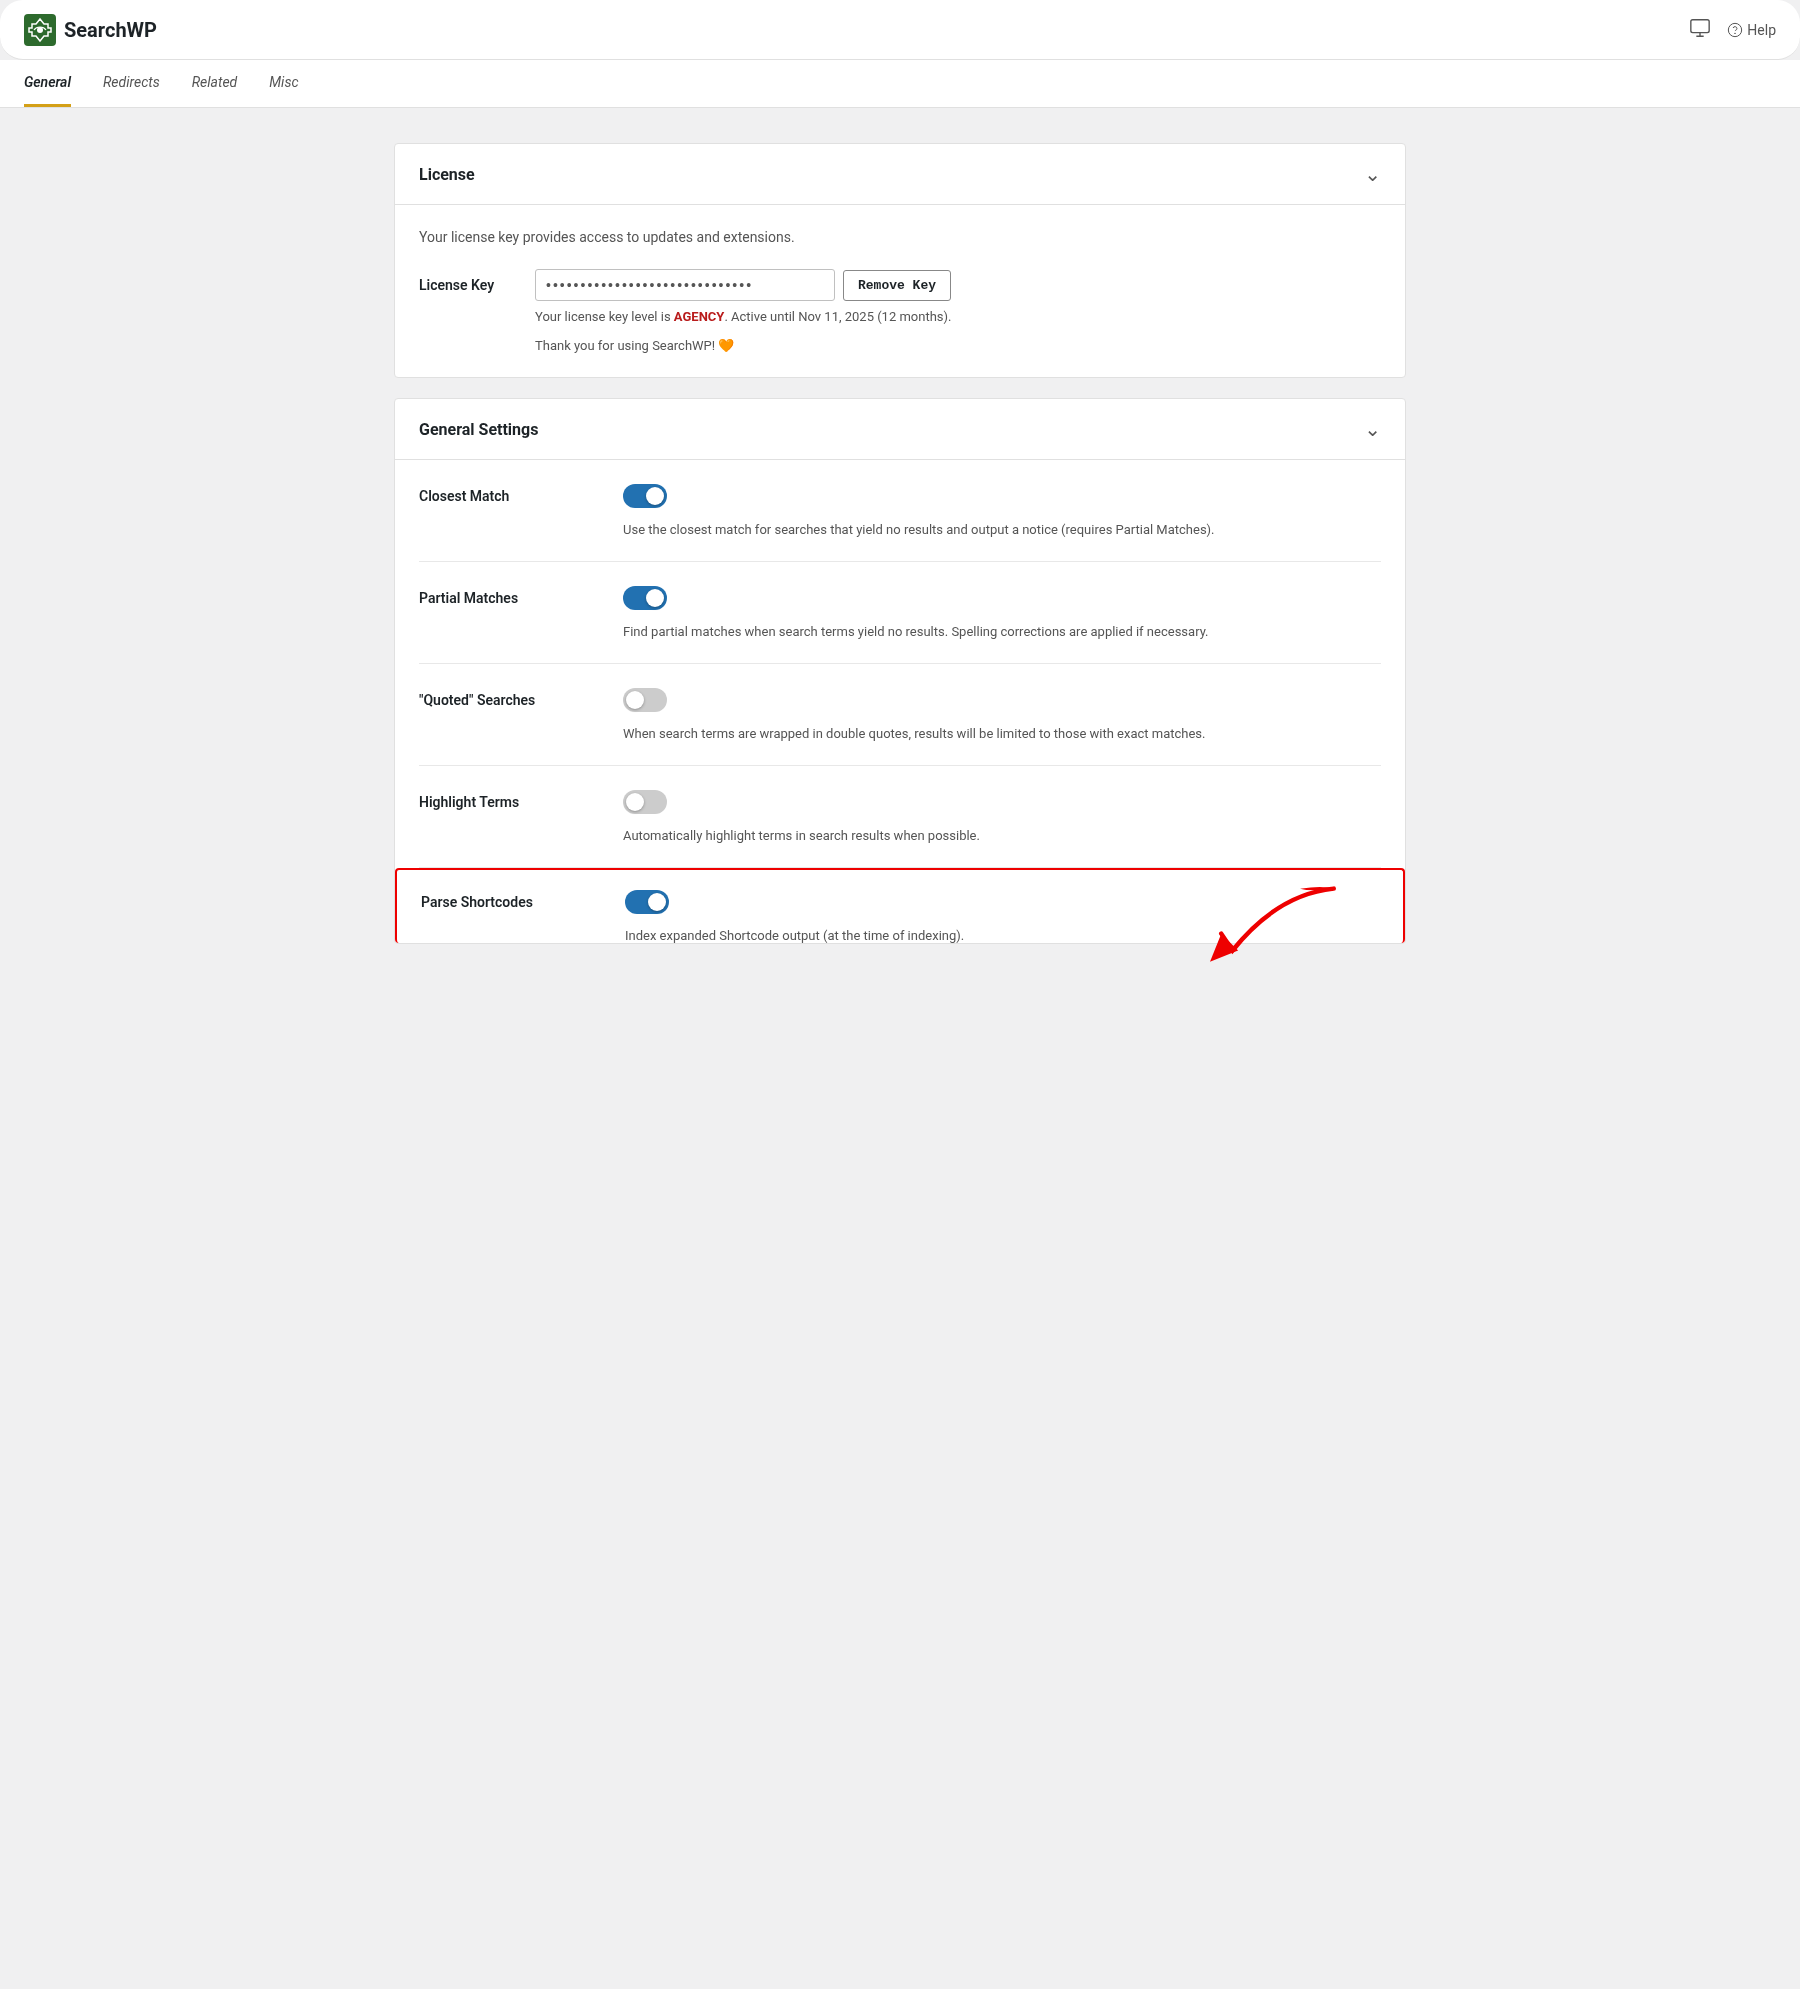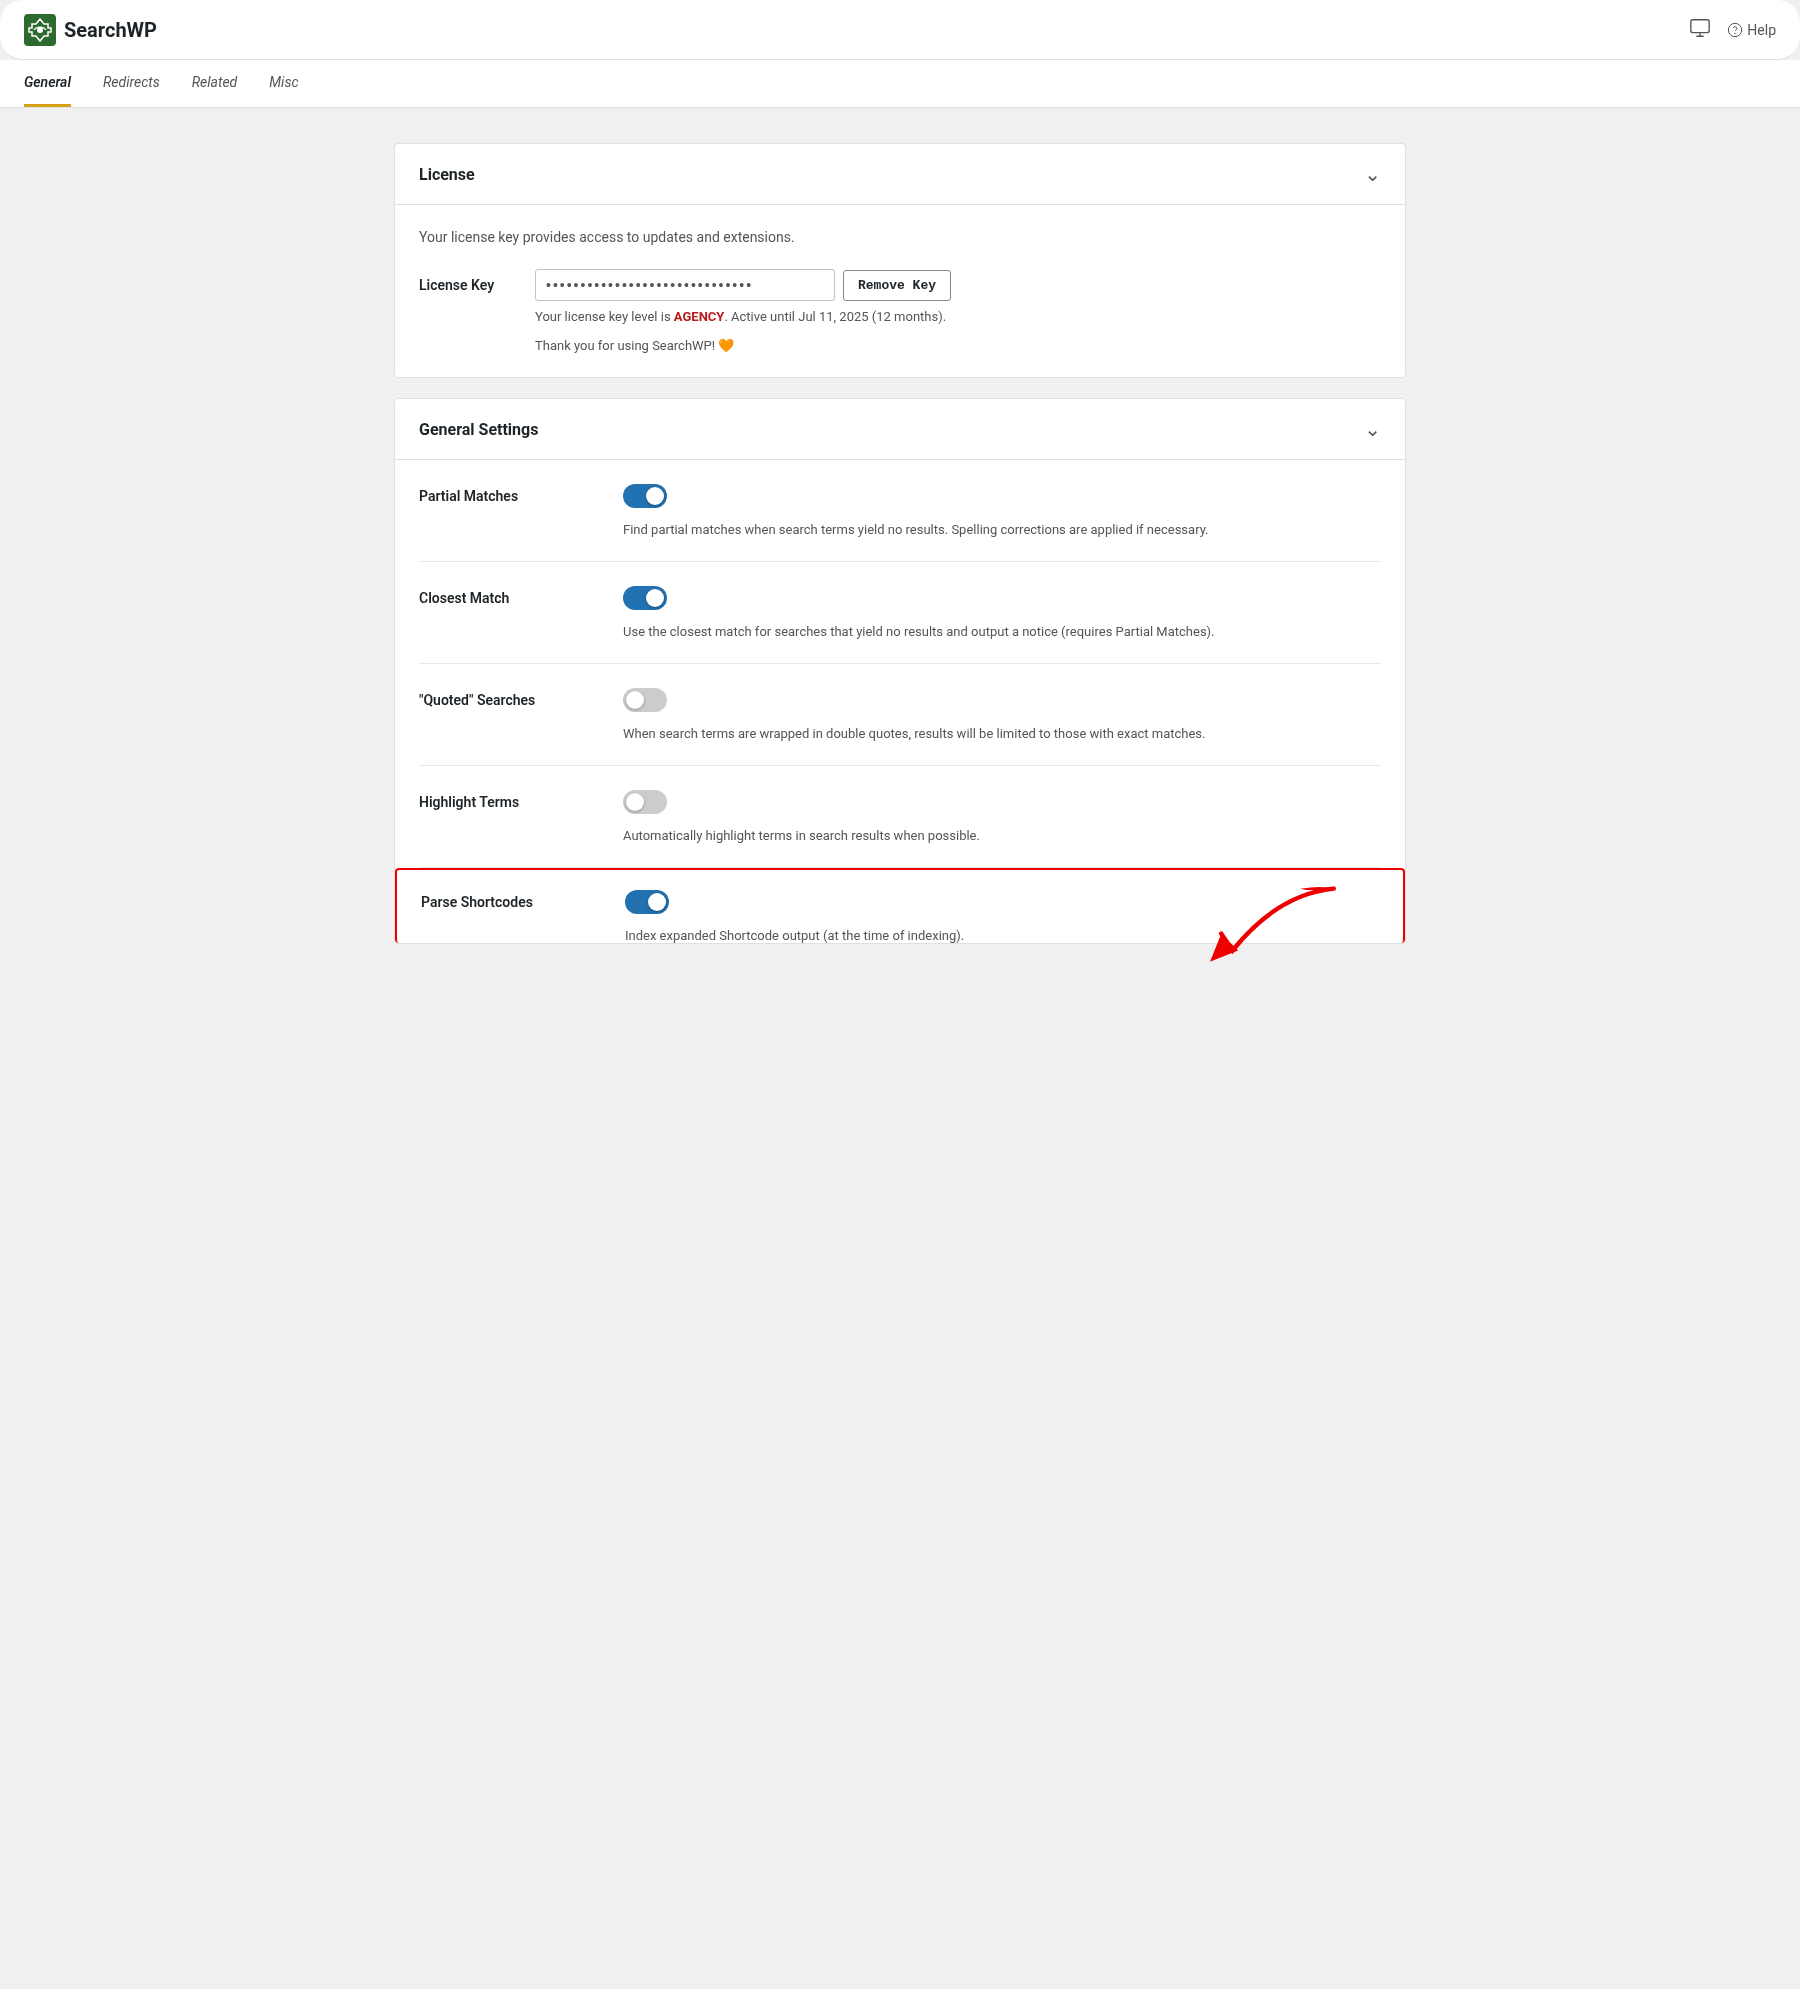--- a/index.html
+++ b/index.html
@@ -314,63 +314,63 @@
     <div class="card-body">
       <p class="license-description">Your license key provides access to updates and extensions.</p>
       <div class="license-key-row">
         <span class="license-key-label">License Key</span>
         <div class="license-key-inputs">
           <div class="license-key-field-row">
             <input type="password" class="license-input" value="••••••••••••••••••••••••••••••" placeholder="••••••••••••••••••••••••••••••" style="">
             <button class="remove-key-btn">Remove Key</button>
           </div>
           <p class="license-status">
-            <span>Your license key level is </span><strong>AGENCY</strong><span>. Active until Jul 11, 2025 (12 months).</span>
+            <span>Your license key level is </span><strong>AGENCY</strong><span>. Active until Nov 11, 2025 (12 months).</span>
           </p>
           <p class="license-thank-you">Thank you for using SearchWP! 🧡</p>
         </div>
       </div>
     </div>
   </div>
 
   <div class="card">
     <div class="card-header">
       <span class="card-title">General Settings</span>
       <span class="chevron-icon">⌄</span>
     </div>
     <div class="card-body annotation-container">
+
+      <div class="settings-section">
+        <div class="setting-row">
+          <span class="setting-label">Closest Match</span>
+          <div class="setting-control">
+            <label class="toggle-switch">
+              <input type="checkbox" checked="" style="">
+              <span class="toggle-slider"></span>
+            </label>
+            <p class="setting-description">Use the closest match for searches that yield no results and output a notice (requires Partial Matches).</p>
+          </div>
+        </div>
+      </div>
 
       <div class="settings-section">
         <div class="setting-row">
           <span class="setting-label">Partial Matches</span>
           <div class="setting-control">
             <label class="toggle-switch">
               <input type="checkbox" checked="" style="">
               <span class="toggle-slider"></span>
             </label>
             <p class="setting-description">Find partial matches when search terms yield no results. Spelling corrections are applied if necessary.</p>
           </div>
         </div>
       </div>
 
       <div class="settings-section">
         <div class="setting-row">
-          <span class="setting-label">Closest Match</span>
-          <div class="setting-control">
-            <label class="toggle-switch">
-              <input type="checkbox" checked="" style="">
-              <span class="toggle-slider"></span>
-            </label>
-            <p class="setting-description">Use the closest match for searches that yield no results and output a notice (requires Partial Matches).</p>
-          </div>
-        </div>
-      </div>
-
-      <div class="settings-section">
-        <div class="setting-row">
           <span class="setting-label">"Quoted" Searches</span>
           <div class="setting-control">
             <label class="toggle-switch">
               <input type="checkbox" style="">
               <span class="toggle-slider"></span>
             </label>
             <p class="setting-description">When search terms are wrapped in double quotes, results will be limited to those with exact matches.</p>
           </div>
         </div>
       </div>

